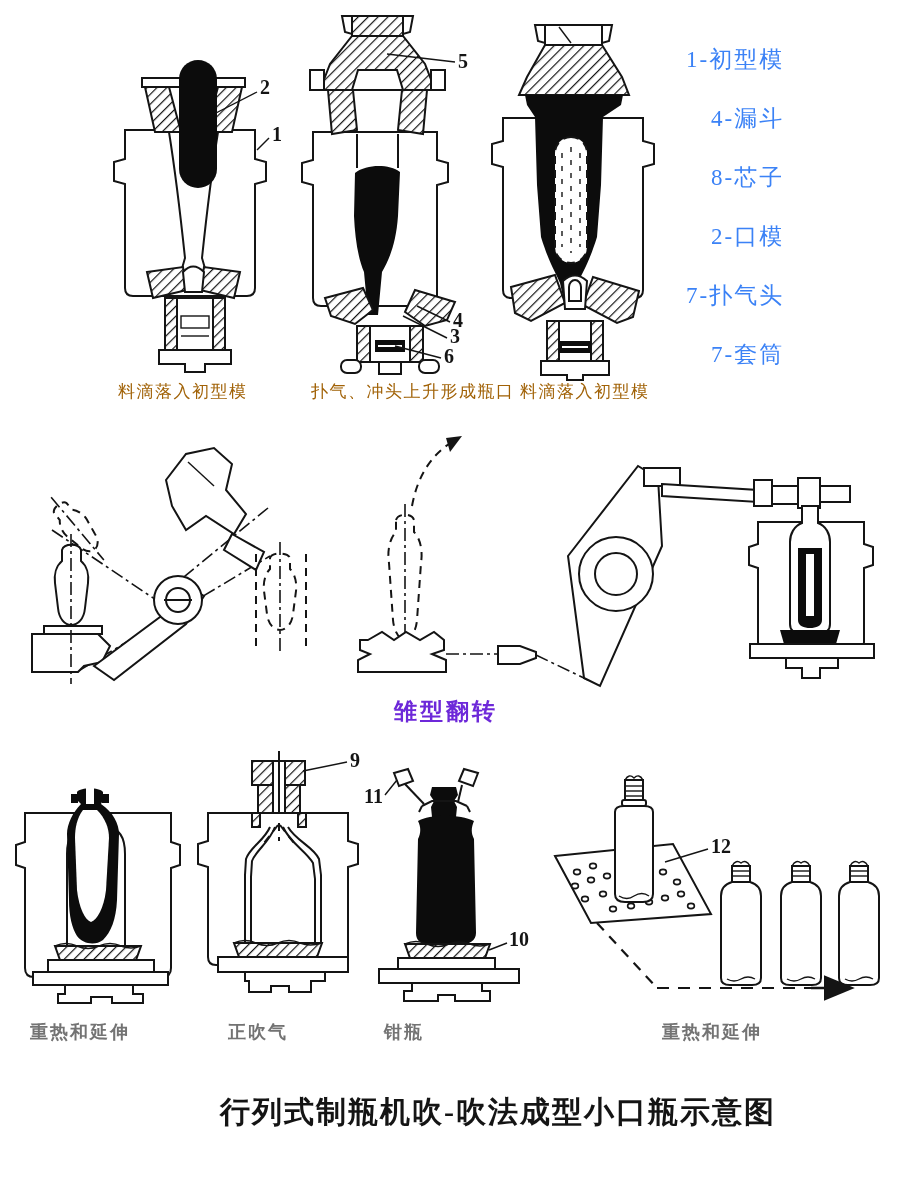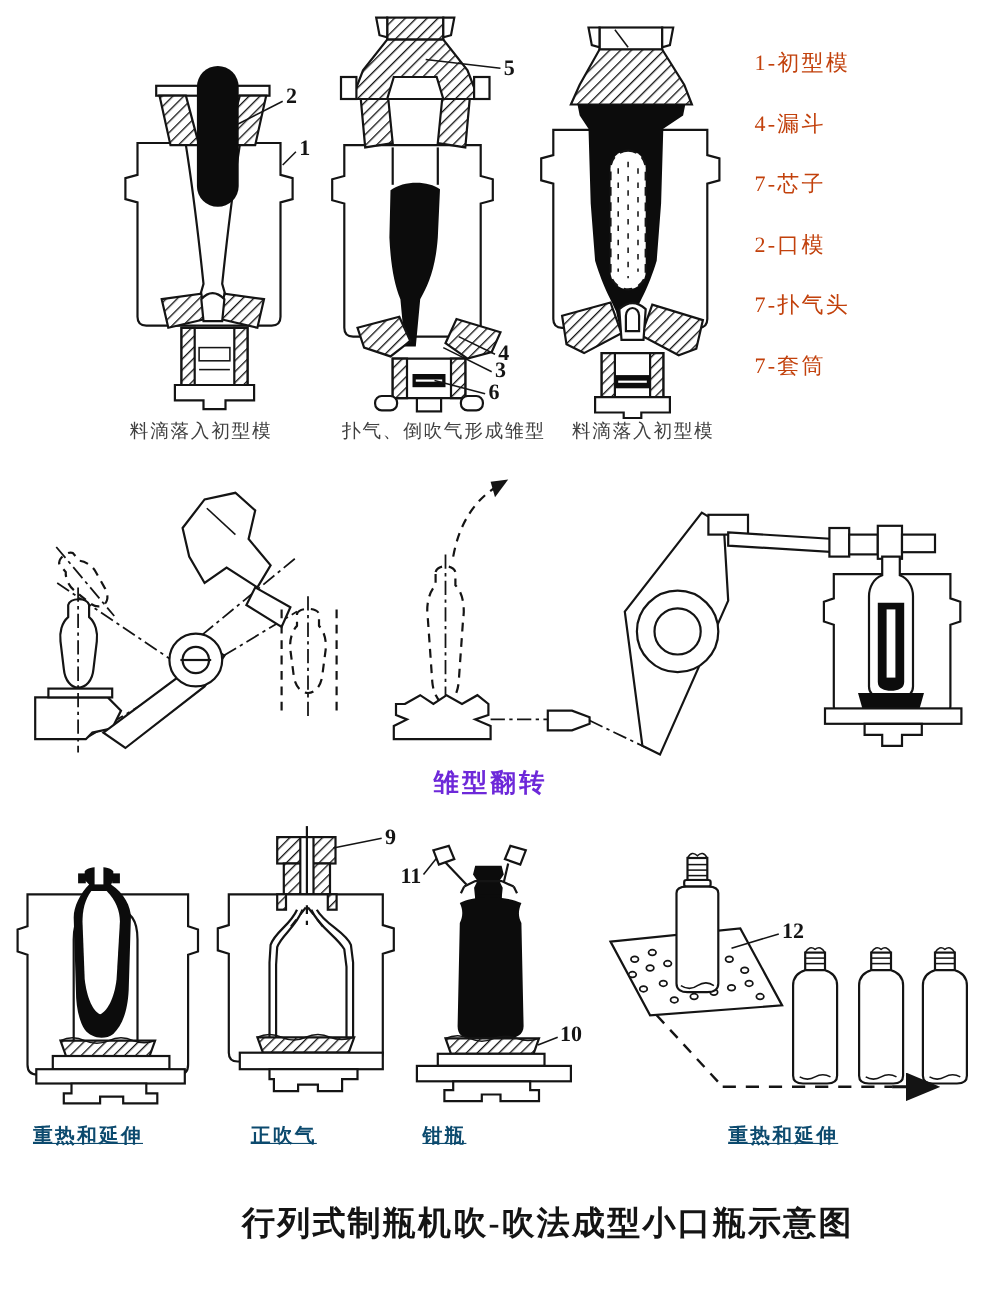--- a/index.html
+++ b/index.html
@@ -1,22 +1,22 @@
 <!DOCTYPE html>
 <html><head>
 <meta charset="utf-8">
 <style>
   html,body{margin:0;padding:0;background:#e8e8e8;}
   #canvas{position:relative;width:900px;height:1189px;background:#ffffff;overflow:hidden;
           font-family:"Liberation Serif","DejaVu Serif",serif;color:#111;}
   .abs{position:absolute;}
-  .caption{position:absolute;font-size:17px;letter-spacing:1.5px;color:#404040;white-space:nowrap;}
-  .caption2{position:absolute;font-size:18px;letter-spacing:2px;font-weight:600;color:#0c4a6e;white-space:nowrap;text-decoration:underline;}
+  .caption{position:absolute;font-size:17px;letter-spacing:1.5px;color:#a16207;white-space:nowrap;}
+  .caption2{position:absolute;font-size:18px;letter-spacing:2px;font-weight:600;color:#737373;white-space:nowrap;}
   .legend{position:absolute;left:686px;top:44px;display:flex;flex-direction:column;gap:28px;}
-  .legend-item{font-size:20px;letter-spacing:2px;color:#c2410c;white-space:nowrap;}
+  .legend-item{font-size:23px;letter-spacing:2px;color:#3b82f6;white-space:nowrap;text-align:right;}
   .invert-caption{position:absolute;left:394px;top:696px;font-size:23px;font-weight:700;letter-spacing:3px;color:#6d28d9;}
   .main-title{position:absolute;left:0;top:1092px;width:100%;text-align:center;
               font-size:30px;font-weight:700;letter-spacing:2px;color:#141414;padding-left:48px;}
   svg{position:absolute;overflow:visible;}
   svg text{font-family:"Liberation Serif","DejaVu Serif",serif;font-size:20px;font-weight:600;fill:#141414;}
   svg .ln{stroke:#141414;stroke-width:2;fill:none;}
   svg .thin{stroke:#141414;stroke-width:1.4;fill:none;}
   svg .wt{fill:#ffffff;stroke:#141414;stroke-width:2;}
   svg .blk{fill:#0c0c0c;stroke:none;}
   svg .ht{fill:url(#hatch);stroke:#141414;stroke-width:2;}
@@ -129,28 +129,28 @@
       <polygon class="ht" points="116,296 128,296 128,336 116,336"></polygon>
       <rect class="blk" x="84" y="316" width="32" height="12"></rect>
       <line x1="87" y1="322" x2="113" y2="322" stroke="#ffffff" stroke-width="2"></line>
       <path class="wt" d="M66,336 L134,336 L134,350 L108,350 L108,355 L92,355 L92,350 L66,350 Z"></path>
     </g>
   </svg>
 
   <div class="legend">
     <div class="legend-item">1-初型模</div>
     <div class="legend-item">4-漏斗</div>
-    <div class="legend-item">7-芯子</div>
+    <div class="legend-item">8-芯子</div>
     <div class="legend-item">2-口模</div>
     <div class="legend-item">7-扑气头</div>
     <div class="legend-item">7-套筒</div>
   </div>
 
   <div class="caption" style="left:118px;top:380px">料滴落入初型模</div>
-  <div class="caption" style="left:311px;top:380px">扑气、倒吹气形成雏型</div>
+  <div class="caption" style="left:311px;top:380px">扑气、冲头上升形成瓶口</div>
   <div class="caption" style="left:520px;top:380px">料滴落入初型模</div>
 
   <svg class="abs" style="left:18px;top:438px" width="310" height="255" viewBox="0 0 310 255">
     <line class="dd" x1="34" y1="92" x2="150" y2="170"></line>
     <line class="dd" x1="250" y1="70" x2="150" y2="152"></line>
     <line class="dd" x1="62" y1="232" x2="252" y2="118"></line>
     <g transform="rotate(-40 60 85)">
       <path class="dsh" d="M48,62 C50,57 62,57 64,62 L64,71 C68,75 70,82 69,88 L66,104 C65,112 60,116 56,116 C51,116 47,112 46,104 L43,88 C42,82 44,75 48,71 Z"></path>
       <line class="dd" x1="56" y1="48" x2="56" y2="130"></line>
     </g>

